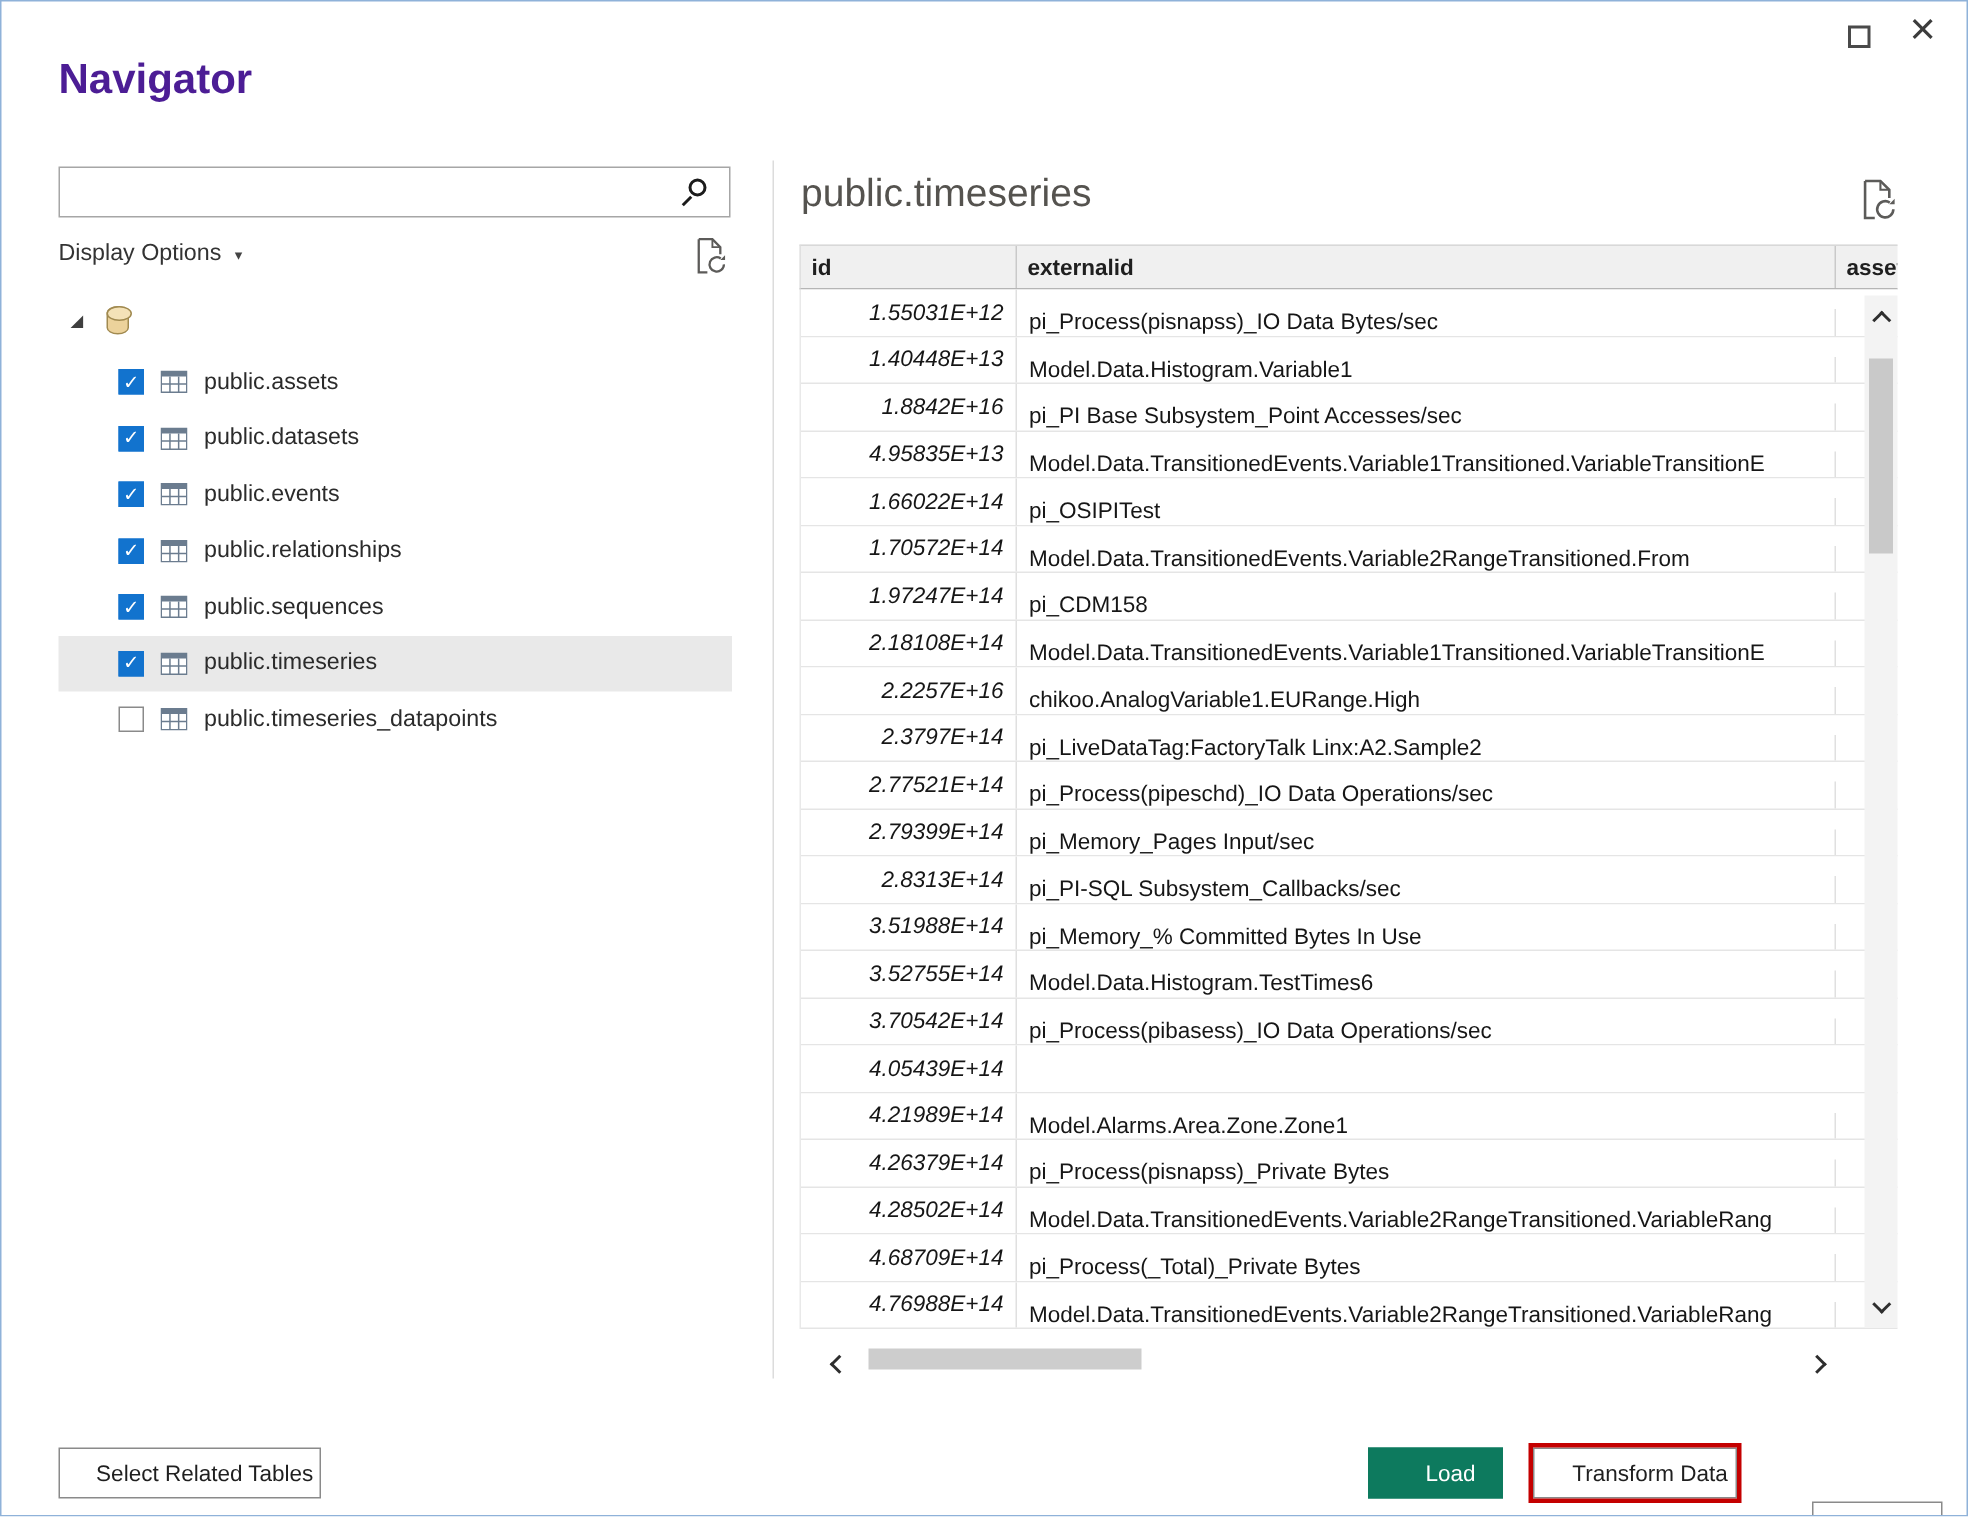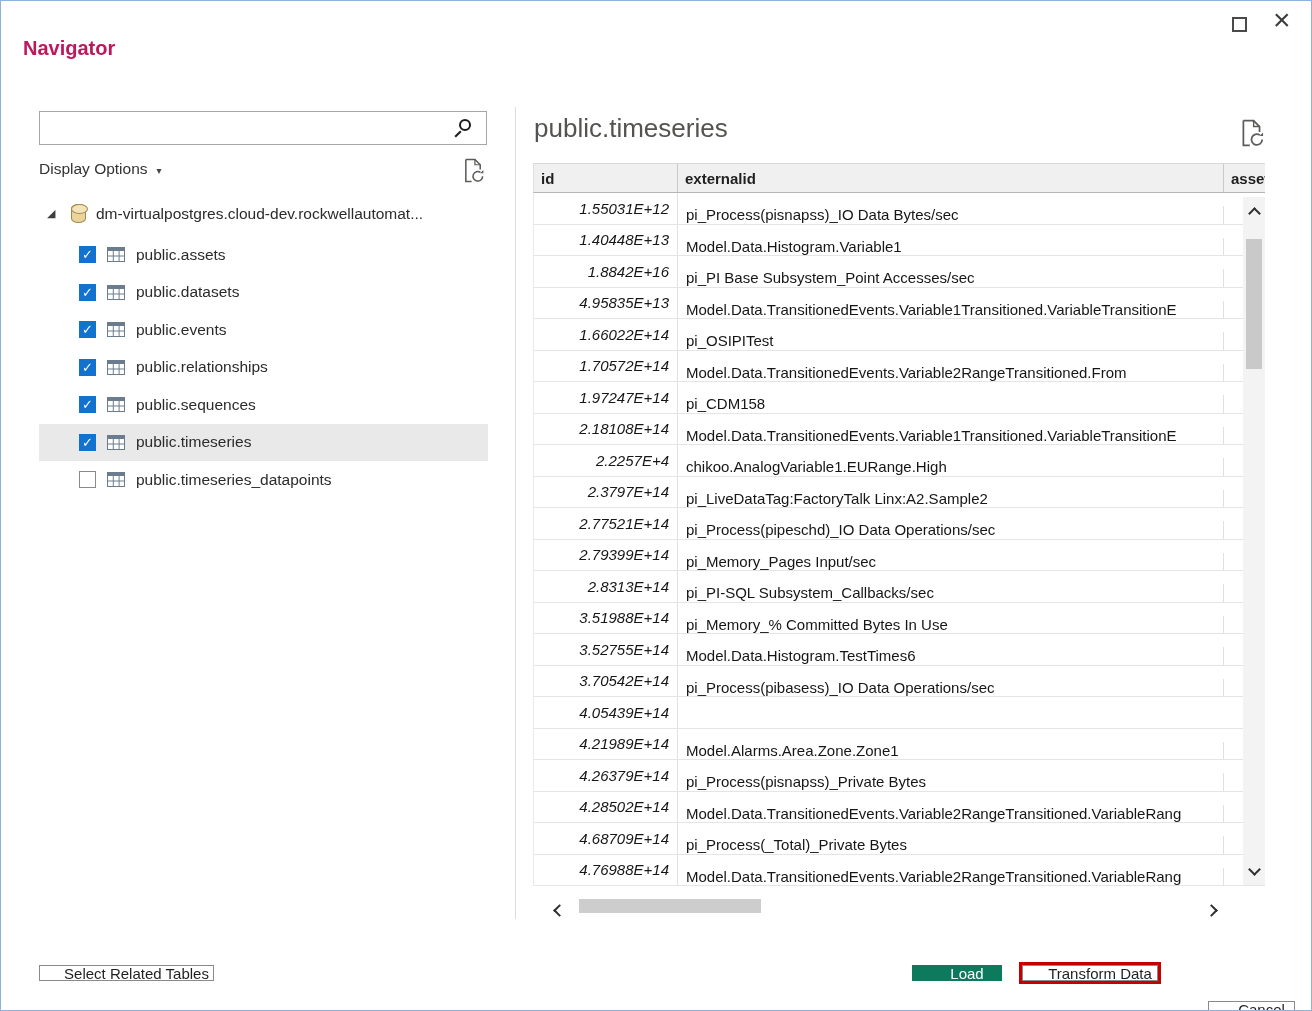--- a/index.html
+++ b/index.html
@@ -5,21 +5,21 @@
   * { box-sizing: border-box; margin: 0; padding: 0; }
   html, body { width: 1312px; height: 1011px; }
   body { font-family: "Liberation Sans", "DejaVu Sans", sans-serif; background: #fff; position: relative; }
 
   .dialog { position: absolute; inset: 0; background: #fff; border: 1px solid #8fb2d9; overflow: hidden; }
 
   
   .win-max { position: absolute; left: 1231px; top: 16px; width: 15px; height: 15px; border: 2px solid #4a4a4a; cursor: pointer; background: #fff; }
   .win-close { position: absolute; left: 1272px; top: 4px; font-size: 30px; color: #3c3c3c; line-height: 1; cursor: pointer; }
 
-  .nav-title { position: absolute; left: 22px; top: 36px; font-size: 20px; font-weight: 700; color: #be185d; }
+  .nav-title { position: absolute; left: 38px; top: 36px; font-size: 28px; font-weight: 700; color: #4c1d95; }
 
   
   .search-box { position: absolute; left: 38px; top: 110px; width: 448px; height: 34px; border: 1px solid #a6a6a6; background: #fff; }
   .search-input { width: 100%; height: 100%; border: none; outline: none; font-size: 15px; padding: 0 36px 0 9px; font-family: inherit; }
   .mag-icon { position: absolute; right: 15px; top: 7px; width: 12px; height: 12px; border: 2px solid #1b1b1b; border-radius: 50%; }
   .mag-icon::after { content: ""; position: absolute; width: 2px; height: 8px; background: #1b1b1b; left: -4px; top: 9px; transform: rotate(45deg); }
 
   .display-options { position: absolute; left: 38px; top: 159px; display: flex; align-items: center; gap: 9px; font-size: 15.5px; color: #333; cursor: pointer; }
   .caret-down { font-size: 10px; color: #444; padding-top: 2px; }
 
@@ -67,21 +67,21 @@
   .h-right { position: absolute; left: 674px; top: 7px; cursor: pointer; }
   .h-thumb { position: absolute; left: 46px; top: 5px; width: 182px; height: 14px; background: #cdcdcd; cursor: pointer; }
 
   .chev { display: inline-block; width: 9px; height: 9px; border-left: 2px solid #2e2e2e; border-bottom: 2px solid #2e2e2e; }
   .chev.up { transform: rotate(135deg); }
   .chev.down { transform: rotate(-45deg); }
   .chev.left { transform: rotate(45deg); }
   .chev.right { transform: rotate(-135deg); }
 
   
-  .btn { position: absolute; height: 16px; display: flex; align-items: center; justify-content: center; font-size: 15px; border: 1px solid #8a8a8a; background: #fff; color: #1f1f1f; cursor: pointer; font-family: inherit; padding-left: 20px; }
+  .btn { position: absolute; height: 34px; display: flex; align-items: center; justify-content: center; font-size: 15px; border: 1px solid #8a8a8a; background: #fff; color: #1f1f1f; cursor: pointer; font-family: inherit; padding-left: 20px; }
   .btn-select-related { left: 38px; top: 964px; width: 175px; }
   .btn-load { left: 911px; top: 964px; width: 90px; background: #0d7a5e; border-color: #0d7a5e; color: #fff; }
   .btn-transform { left: 1021px; top: 964px; width: 136px; outline: 3px solid #c40000; }
   .btn-cancel { left: 1179px; top: 1000px; width: 87px; margin-left: 28px; }
 </style>
 </head>
 <body>
 
 <div class="dialog">
 
@@ -106,21 +106,20 @@
       <path d="M4 1.5 V24.5 H10" stroke="#5c5b59" stroke-width="1.6"></path>
       <path d="M13.5 1.5 V7 H19" stroke="#5c5b59" stroke-width="1.3"></path>
       <path d="M21.5 19 a5 5 0 1 1 -2.2 -4.1" stroke="#5c5b59" stroke-width="1.6"></path>
       <path d="M22.3 12.6 L22.3 15.9 L19 15.9 Z" fill="#5c5b59"></path>
     </svg>
   </span>
 
   <div class="db-row">
     <span class="expand-tri">◢</span>
     <span class="db-icon"></span>
-    <span class="db-label">dm-virtualpostgres.cloud-dev.rockwellautomat...</span>
   </div>
 
   <div class="table-list">
       <div class="tree-item">
     <span class="checkbox checked">✓</span>
     <span class="grid-icon">
       <svg width="18" height="15" viewBox="0 0 18 15">
         <rect x="0.5" y="0.5" width="17" height="14" fill="#fff" stroke="#6b7c8f"></rect>
         <rect x="0.5" y="0.5" width="17" height="3.5" fill="#6b7c8f"></rect>
         <line x1="6.3" y1="4" x2="6.3" y2="14.5" stroke="#6b7c8f"></line>
@@ -257,21 +256,21 @@
   </div>
         <div class="trow">
     <span class="cell-id">1.97247E+14</span>
     <span class="cell-ext">pi_CDM158</span>
   </div>
         <div class="trow">
     <span class="cell-id">2.18108E+14</span>
     <span class="cell-ext">Model.Data.TransitionedEvents.Variable1Transitioned.VariableTransitionE</span>
   </div>
         <div class="trow">
-    <span class="cell-id">2.2257E+4</span>
+    <span class="cell-id">2.2257E+16</span>
     <span class="cell-ext">chikoo.AnalogVariable1.EURange.High</span>
   </div>
         <div class="trow">
     <span class="cell-id">2.3797E+14</span>
     <span class="cell-ext">pi_LiveDataTag:FactoryTalk Linx:A2.Sample2</span>
   </div>
         <div class="trow">
     <span class="cell-id">2.77521E+14</span>
     <span class="cell-ext">pi_Process(pipeschd)_IO Data Operations/sec</span>
   </div>

